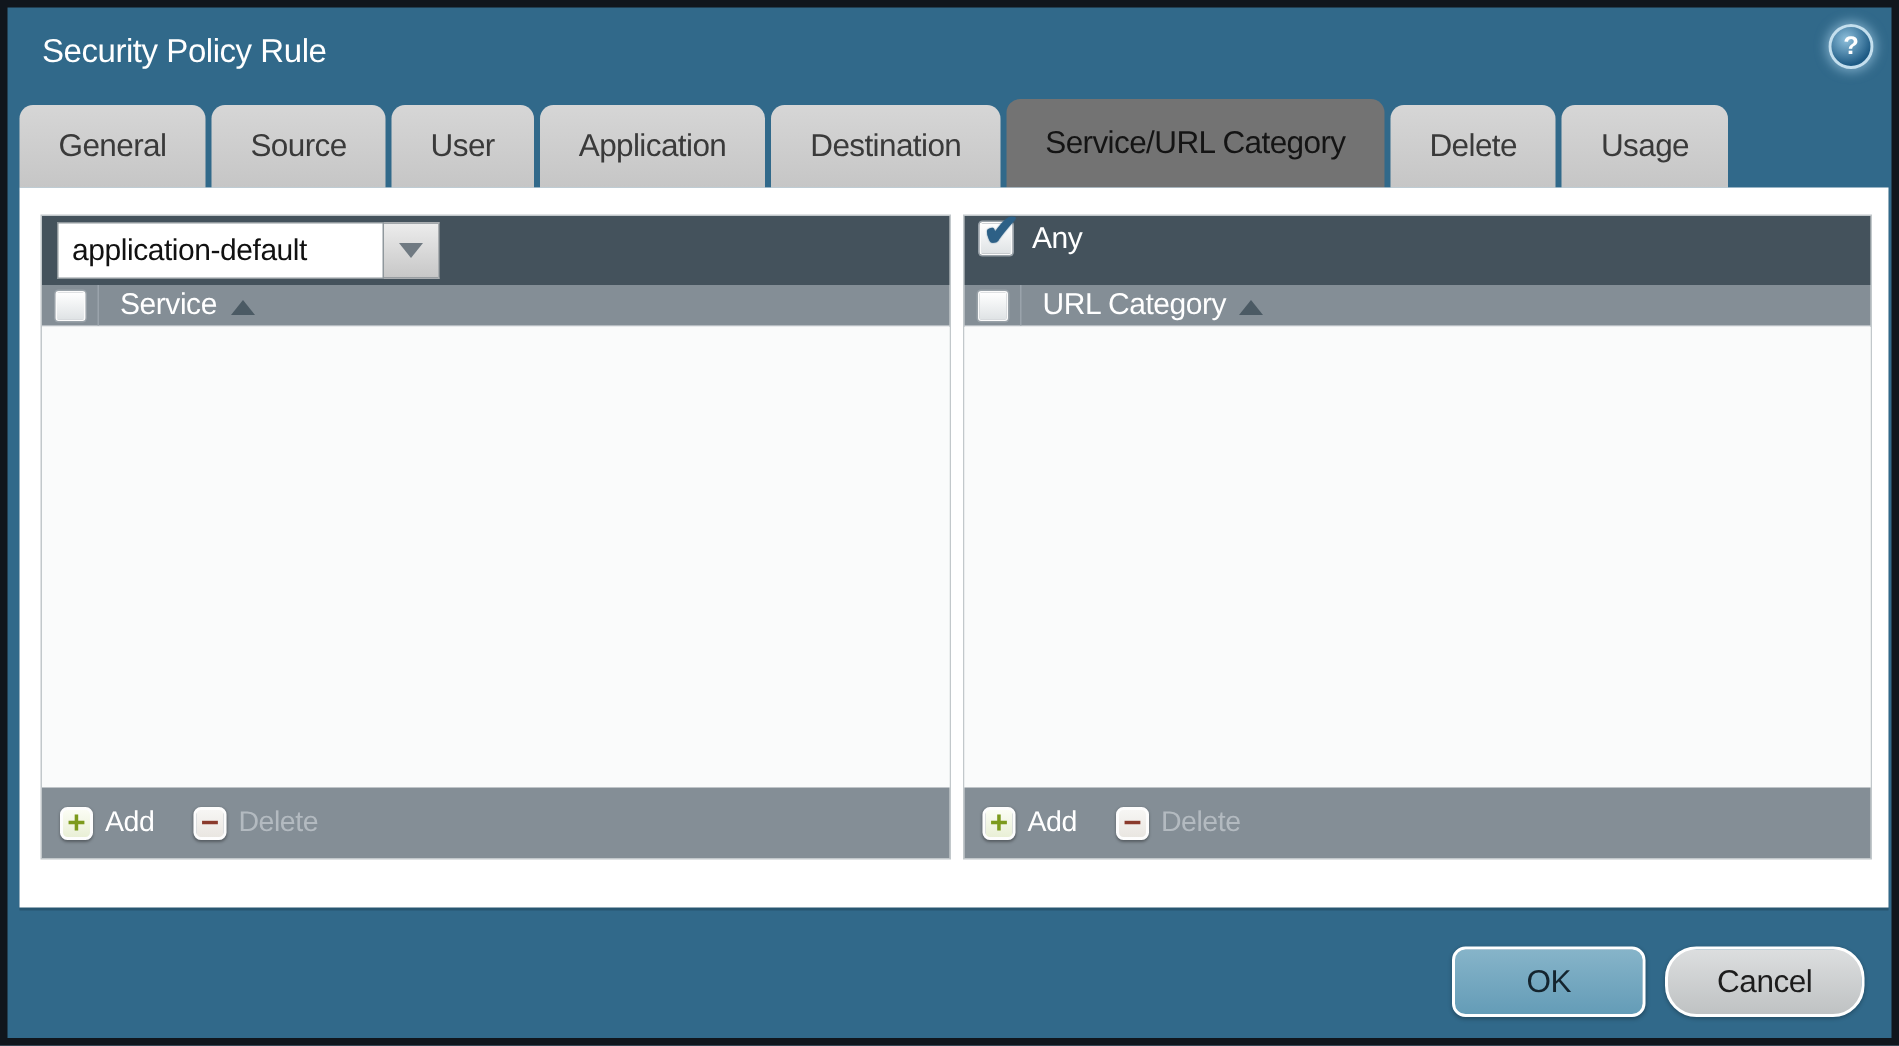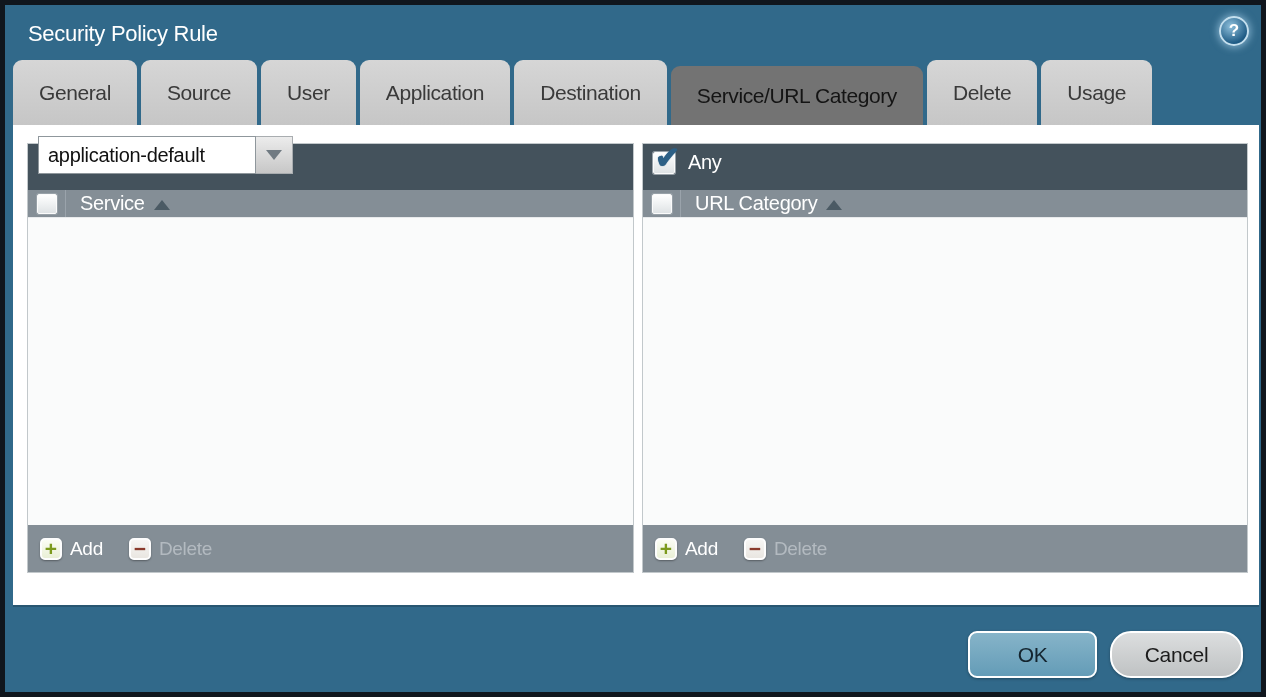--- a/index.html
+++ b/index.html
@@ -30,21 +30,21 @@
     color:#fff; font-size:17px; font-weight:bold;
     display:flex; align-items:center; justify-content:center;
     cursor:pointer;
   }
   
   .tabs {
     position:absolute; left:8px; top:61px; height:59px;
     display:flex; gap:4px; align-items:flex-end;
   }
   .tab {
-    height:65px;
+    height:55px;
     background:linear-gradient(#d6d6d6, #c6c6c6);
     border-radius:9px 9px 0 0;
     display:flex; align-items:center; justify-content:center;
     padding:0 26px;
     font-size:21px; color:#3a3a3a; letter-spacing:-0.4px;
     cursor:pointer; white-space:nowrap;
   }
   .tab.active {
     background:#737373; color:#141414; height:59px;
   }
@@ -58,21 +58,21 @@
   .panel {
     position:absolute; top:18px; height:430px;
     display:flex; flex-direction:column;
     border:1px solid #c2c8cb;
     background:#fafbfb;
   }
   .panel-left  { left:14px;  width:607px; }
   .panel-right { left:629px; width:606px; }
   .panel-topbar {
     height:46px; background:#44525c; flex:0 0 auto;
-    display:flex; align-items:flex-end; padding:16px 10px;
+    display:flex; align-items:flex-start; padding:4px 10px;
   }
   .col-header {
     height:28px; background:#848e96; flex:0 0 auto;
     display:flex; align-items:stretch;
     border-bottom:1px solid #e8eaec;
   }
   .check-cell {
     width:38px; flex:0 0 auto;
     display:flex; align-items:center; justify-content:center;
     border-right:1px solid #9aa3ab;

